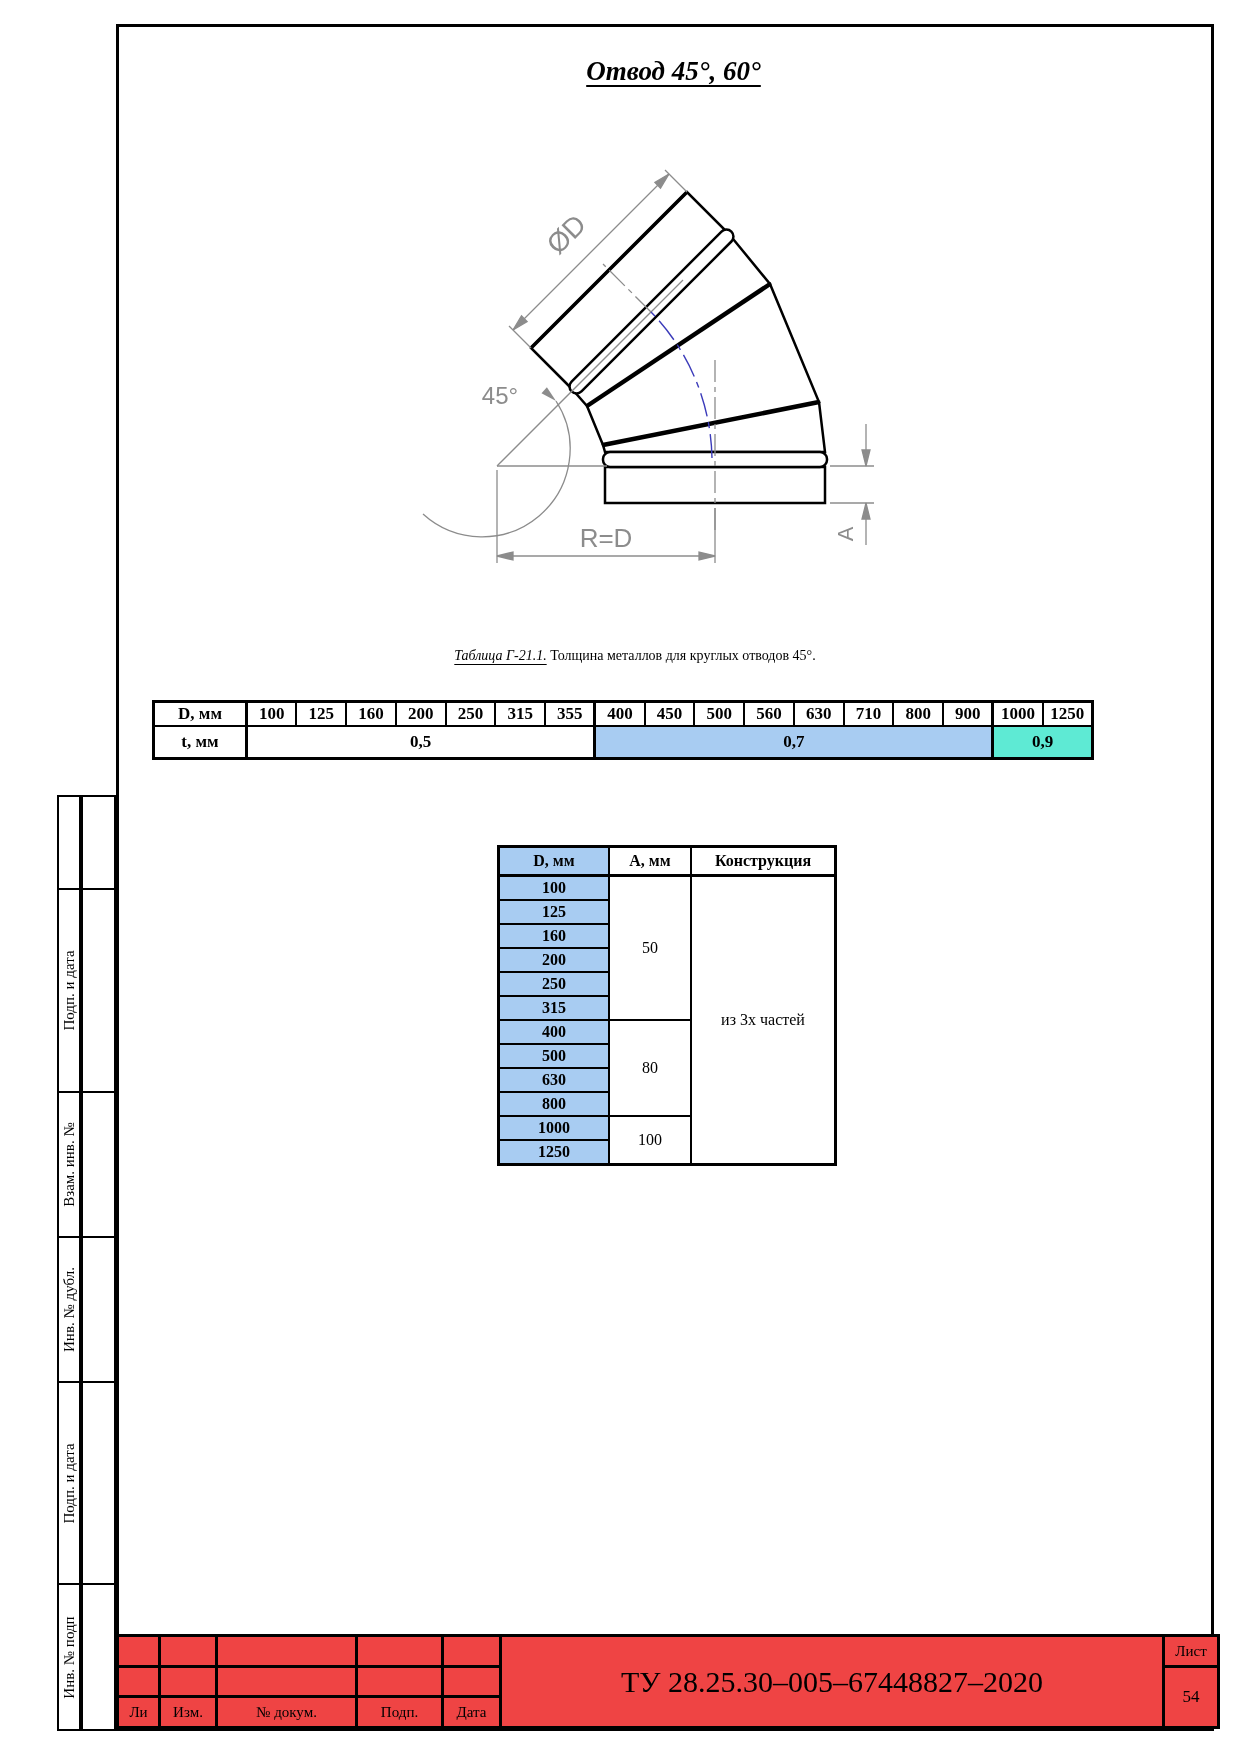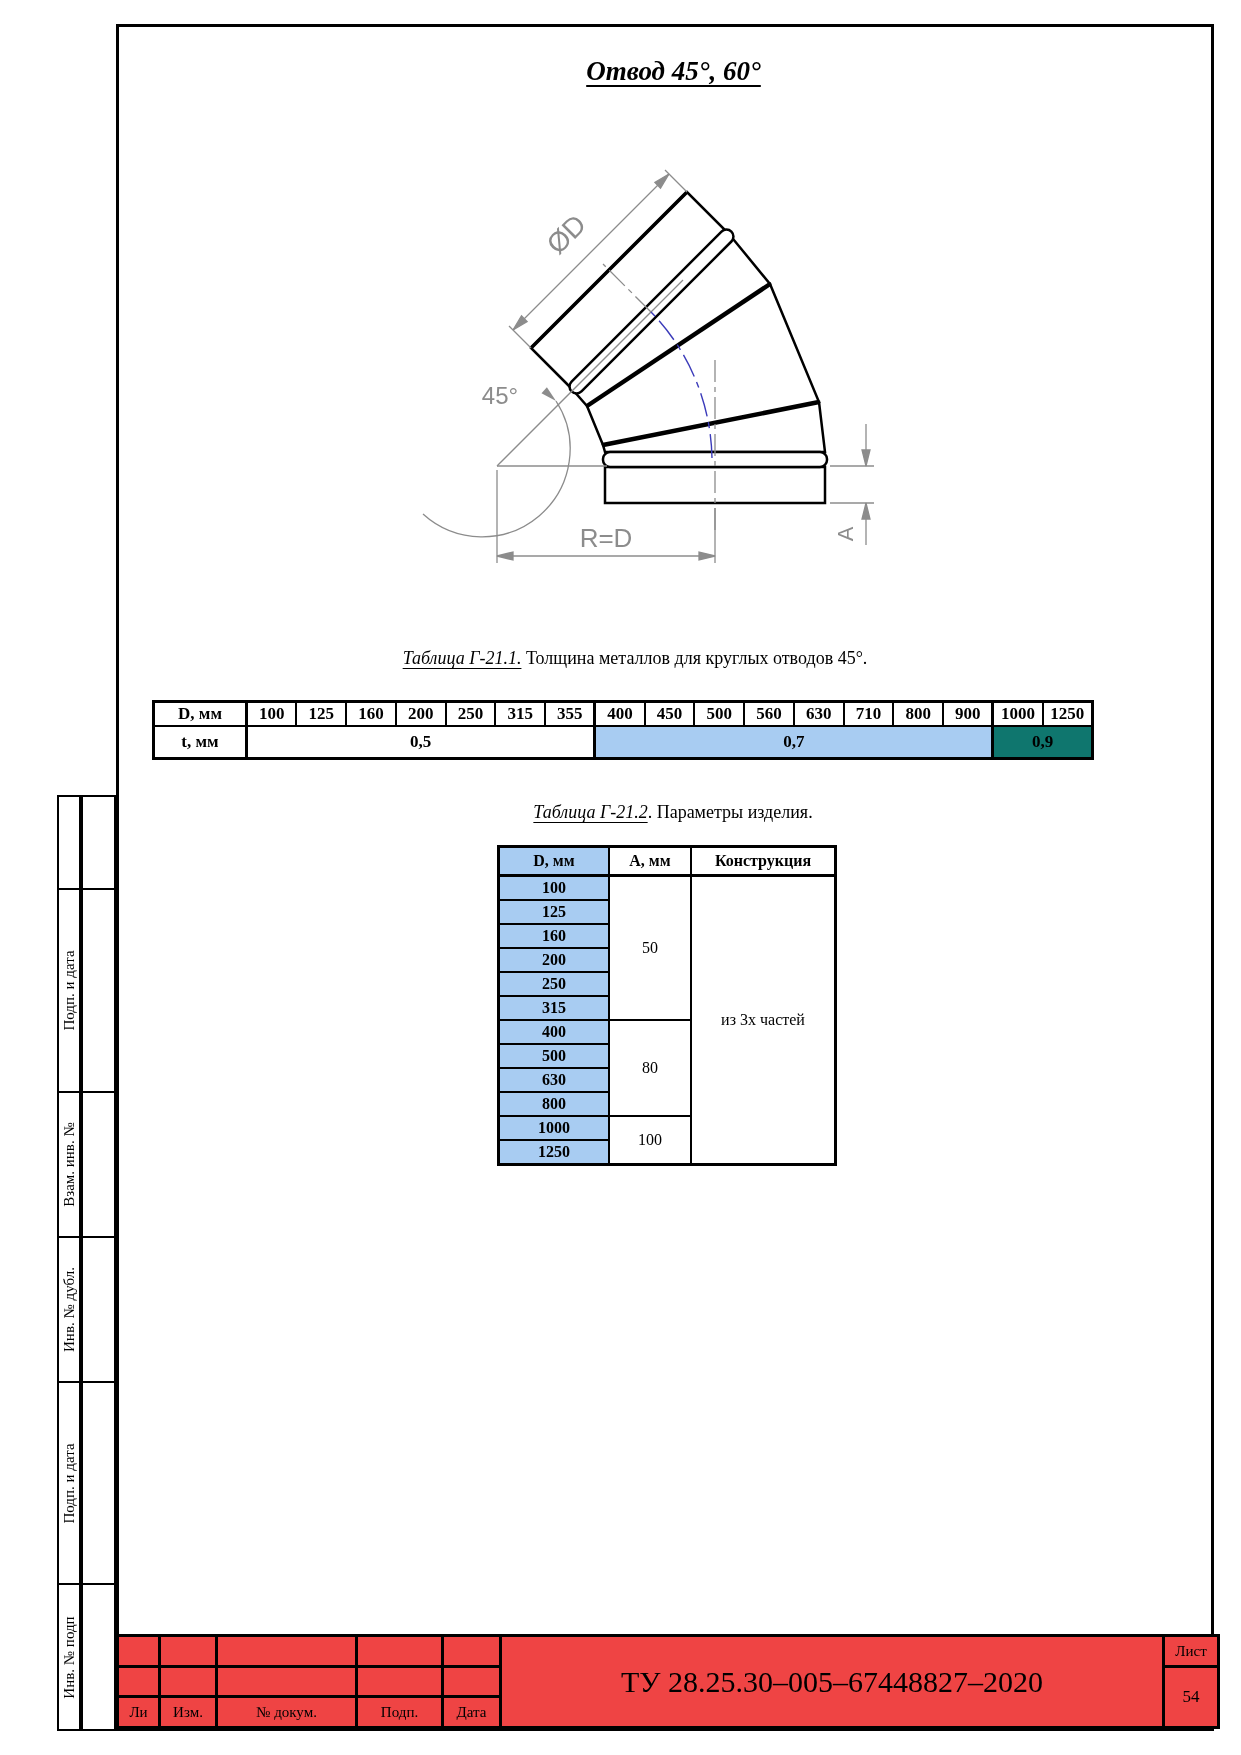--- a/index.html
+++ b/index.html
@@ -13,35 +13,35 @@
   
   .sb-box{border:2px solid #000;display:flex;align-items:center;justify-content:center;background:#fff;}
   .vtext{transform:rotate(-90deg);white-space:nowrap;font-size:15px;}
 
   
   .title{left:420px;top:56px;width:500px;text-align:center;font-size:27px;font-weight:bold;
          font-style:italic;}
   .title span{text-decoration:underline;text-decoration-thickness:2px;text-underline-offset:5px;margin-left:7px;}
 
   
-  .caption{font-size:18px;text-align:center;}
+  .caption{font-size:14px;text-align:center;}
   .cap1{left:120px;top:648px;width:1030px;}
   .cap2{left:420px;top:802px;width:506px;}
   .cap-ref{font-style:italic;text-decoration:underline;text-underline-offset:4px;}
 
   
   .t1{left:152px;top:700px;border-collapse:collapse;table-layout:fixed;width:942px;}
   .t1 td{border:2px solid #000;text-align:center;font-size:17px;padding:0;height:22px;}
   .t1 tr.vals td{height:30px;font-weight:bold;}
   .t1 td.hd{font-weight:bold;}
   .t1 td.lblcol{border-right:3px solid #000;font-weight:bold;}
   .t1 td.grp{border-left:3px solid #000;}
   .t1{border:3px solid #000;}
   .bg-lblue{background:#a8ccf2;}
-  .bg-dblue{background:#0f766e;margin-top:20px;}
+  .bg-dblue{background:#5eead4;margin-top:20px;}
 
   
   .t2{left:497px;top:845px;border-collapse:collapse;table-layout:fixed;width:332px;}
   .t2 td,.t2 th{border:2px solid #000;text-align:center;font-size:16px;padding:0;height:22px;font-weight:normal;}
   .t2 tr.hdr th{height:26px;font-weight:bold;border-bottom:3px solid #000;}
   .t2 td.dcell{font-weight:bold;}
   .t2{border:3px solid #000;}
 
   
   .stamp{left:116px;top:1634px;border-collapse:collapse;table-layout:fixed;}
@@ -180,23 +180,20 @@
     </tr>
     <tr class="vals">
       <td class="lblcol">t, мм</td>
       <td colspan="7">0,5</td>
       <td colspan="8" class="bg-lblue grp">0,7</td>
       <td colspan="2" class="bg-dblue grp">0,9</td>
     </tr>
   </tbody>
     </table>
 
-  <div class="abs caption cap2">
-    <span class="cap-ref">Таблица Г-21.2</span><span>. Параметры изделия.</span>
-  </div>
 
   <table class="abs t2">
     <tbody>
         <tr class="hdr">
       <th class="bg-lblue" style="width:108px">D, мм</th>
       <th style="width:80px">А, мм</th>
       <th style="width:142px">Конструкция</th>
     </tr>
     <tr>
       <td class="dcell bg-lblue">100</td>

